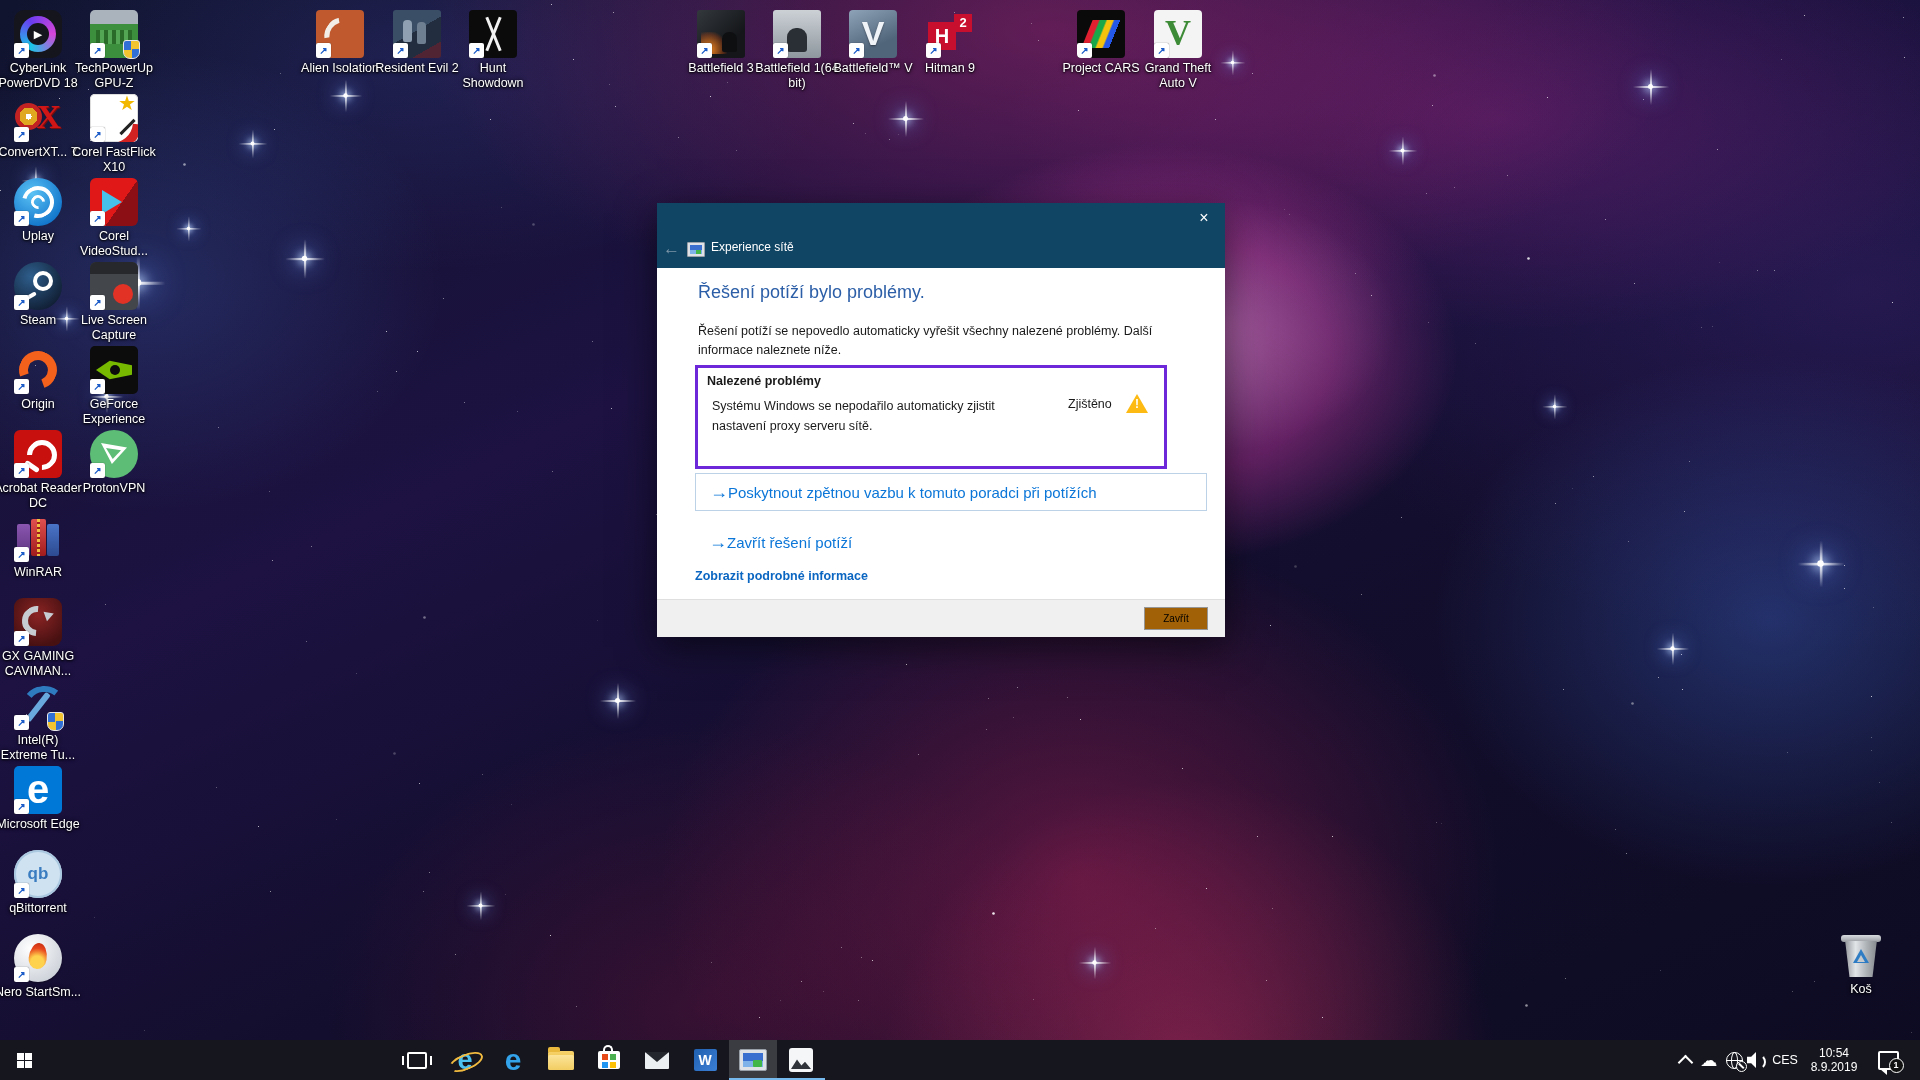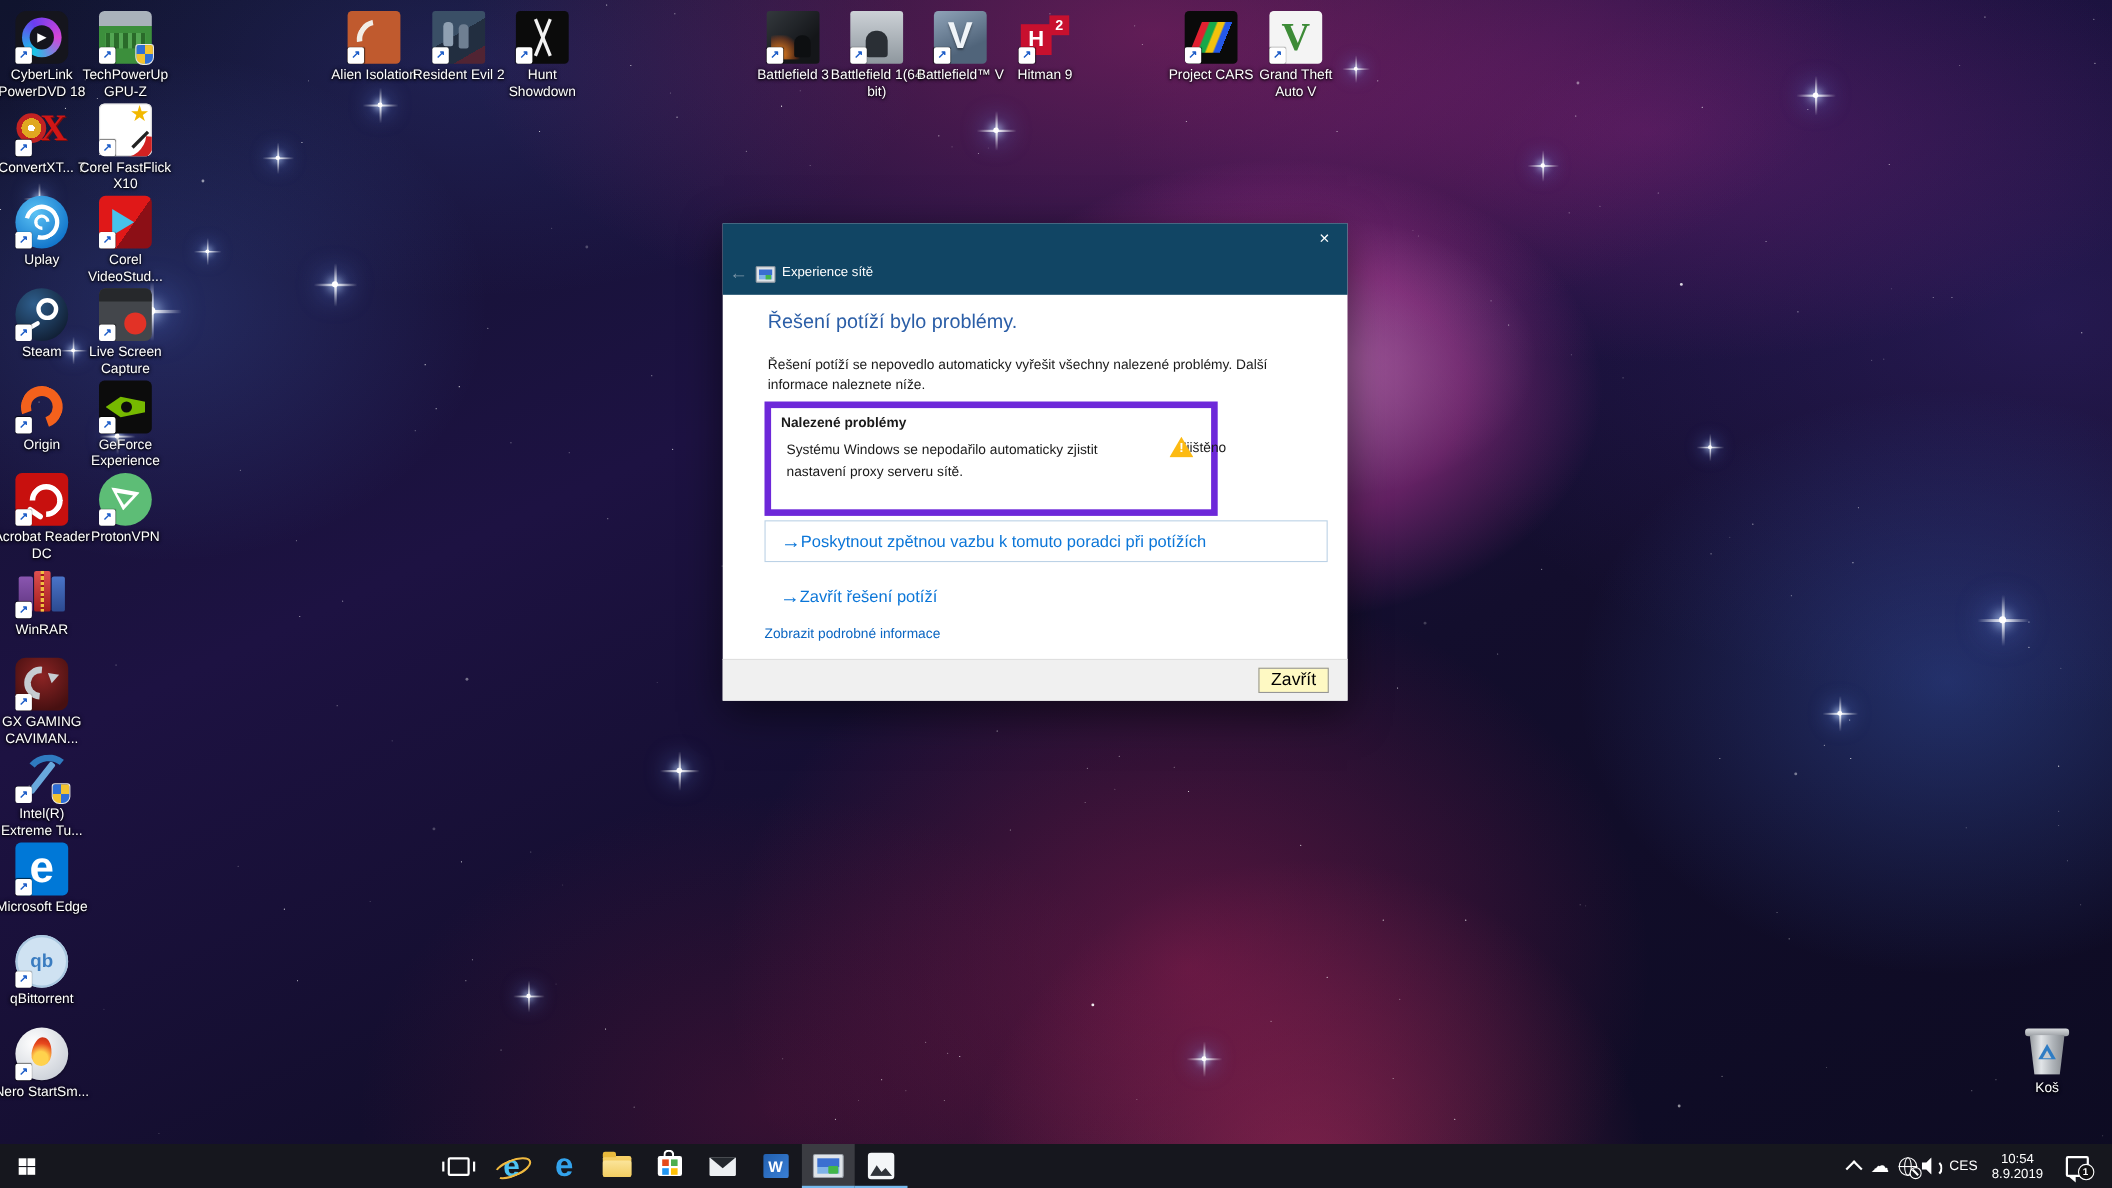--- a/index.html
+++ b/index.html
@@ -161,36 +161,36 @@
   .dlg-close{position:absolute;top:2px;right:4px;width:34px;height:26px;background:none;border:none;
     color:#fff;font-size:16px;line-height:26px;text-align:center;cursor:pointer;padding:0;}
   .back{position:absolute;left:6px;top:36px;color:#7d96a8;font-size:17px;cursor:default;}
   .app-ic{position:absolute;left:30px;top:39px;width:16px;height:13px;background:#dfe3e8;
     border:1px solid #9aa0a8;border-radius:1px;}
   .app-ic i{position:absolute;inset:2px;background:linear-gradient(#3a6fd0 0 55%,#7fb2e8 55%);}
   .app-ic i::after{content:"";position:absolute;right:1px;bottom:0;width:5px;height:4px;background:#43b649;}
   .dlg-title{position:absolute;left:54px;top:37px;color:#fff;font-size:12px;}
   .dlg-h1{position:absolute;left:41px;top:79px;margin:0;font-weight:400;font-size:18px;color:#2b5ea7;}
   .dlg-p{position:absolute;left:41px;top:119px;width:504px;margin:0;font-size:12.5px;line-height:19px;color:#1a1a1a;}
-  .problems{position:absolute;left:38px;top:162px;width:412px;height:104px;border:6px solid #6d28d9;box-sizing:border-box;padding-left:39px;}
+  .problems{position:absolute;left:38px;top:162px;width:472px;height:104px;border:3px solid #6d28d9;box-sizing:border-box;padding-left:39px;}
   .pb-title{position:absolute;left:9px;top:6px;font-size:12.5px;font-weight:700;color:#1a1a1a;}
   .pb-text{position:absolute;left:14px;top:28px;width:330px;font-size:12.5px;line-height:20px;color:#1a1a1a;}
   .pb-status{position:absolute;left:370px;top:29px;font-size:12.5px;color:#1a1a1a;}
   .warn{position:absolute;right:16px;top:26px;width:22px;height:19px;
     background:#fcba12;clip-path:polygon(50% 0,100% 100%,0 100%);}
   .warn span{position:absolute;left:0;right:0;bottom:1px;text-align:center;color:#fff;font:700 12px/16px "Liberation Sans",sans-serif;}
   .fb-box{position:absolute;left:38px;top:270px;width:512px;height:38px;border:1px solid #bcd2e6;
     box-sizing:border-box;display:flex;align-items:center;cursor:pointer;}
   .arrow-ic{margin-left:14px;color:#0b76d8;font-size:18px;line-height:18px;}
   .link-txt{color:#0b76d8;font-size:15px;}
   .cl-row{position:absolute;left:38px;top:327px;height:24px;display:flex;align-items:center;cursor:pointer;}
-  .details{position:absolute;left:38px;top:366px;font-size:12.5px;color:#0b66c2;cursor:pointer;text-decoration:none;}
+  .details{position:absolute;left:38px;top:366px;font-size:12.5px;color:#0b66c2;cursor:pointer;text-decoration:none;font-weight:bold;}
   .dlg-foot{position:absolute;left:0;right:0;bottom:0;height:37px;background:#f0f0f0;border-top:1px solid #dfdfdf;}
-  .btn{position:absolute;right:17px;top:7px;width:64px;height:23px;background:#fef9c3;border:1px solid #969696;
-    font-size:16px;font-family:inherit;cursor:pointer;}
+  .btn{position:absolute;right:17px;top:7px;width:64px;height:23px;background:#a16207;border:1px solid #969696;
+    font-size:10px;font-family:inherit;cursor:pointer;}
   
   .taskbar{position:absolute;left:0;right:0;bottom:0;height:40px;background:#16171e;z-index:10;}
   .tb-cell{position:absolute;top:0;height:40px;display:flex;align-items:center;justify-content:center;cursor:pointer;}
   .tb-cell.active{background:rgba(255,255,255,.16);}
   .tb-cell.running::after{content:"";position:absolute;left:0;right:0;bottom:0;height:2px;background:#76b9ed;}
   .winlogo{position:relative;width:15px;height:15px;}
   .winlogo::before{content:"";position:absolute;width:7px;height:7px;background:#fff;
     box-shadow:8px 0 0 #fff,0 8px 0 #fff,8px 8px 0 #fff;}
   .search-box{position:absolute;left:48px;top:0;width:345px;height:40px;background:#fff;}
   .search-box input{width:100%;height:100%;border:none;outline:none;background:transparent;

